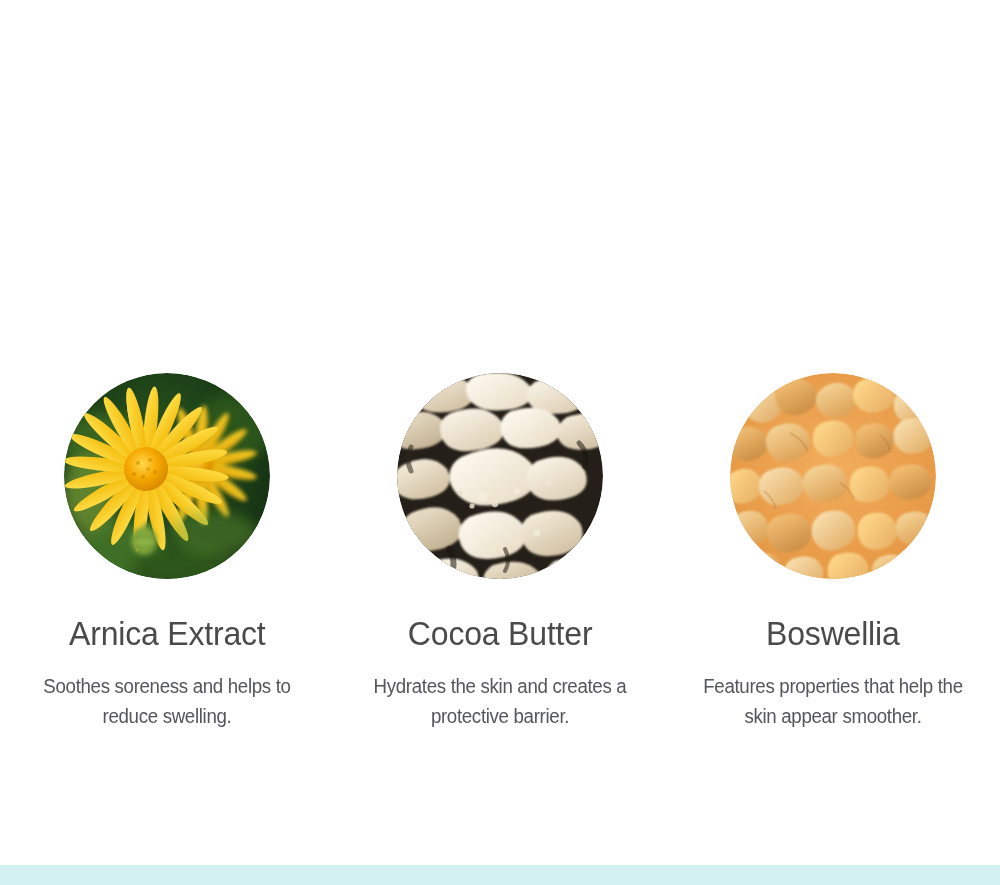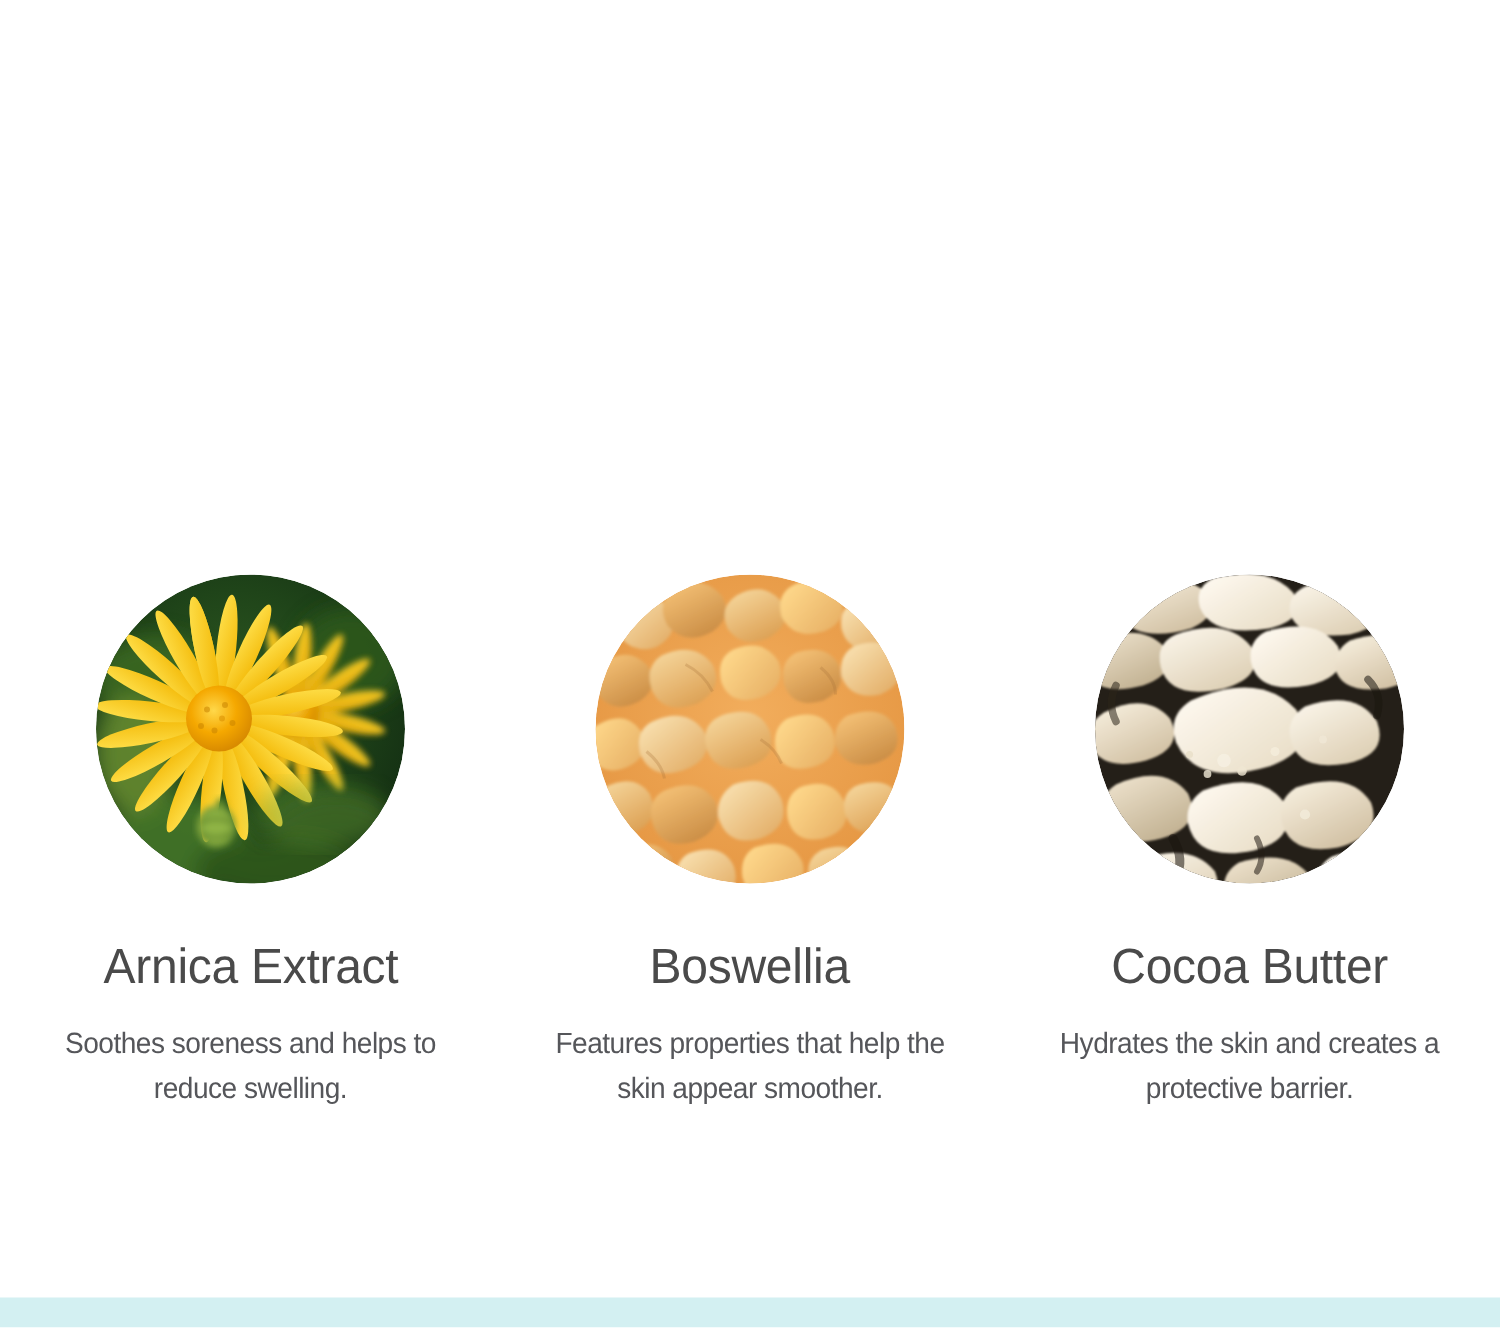--- a/index.html
+++ b/index.html
@@ -49,21 +49,21 @@
     width: 86px;
     height: 5px;
     background: #ffffff;
     margin-top: 48px;
   }
 
   
   .cards {
     position: absolute;
     left: 0;
-    top: 314px;
+    top: 304px;
     width: 1000px;
     height: 551px;
     display: flex;
     flex-direction: row;
     align-items: flex-start;
     justify-content: center;
   }
   .card {
     width: 333px;
     display: flex;
@@ -237,20 +237,96 @@
         </svg>
       </div>
       <h2 class="card-title">Arnica Extract</h2>
       <p class="card-desc">Soothes soreness and helps to reduce swelling.</p>
     </div>
 
     <div class="card">
       <div class="thumb">
         <svg viewBox="0 0 206 206" xmlns="http://www.w3.org/2000/svg" aria-hidden="true">
           <defs>
+            <linearGradient id="c-c1" x1="0" y1="0" x2="0.7" y2="1">
+              <stop offset="0%" stop-color="#fdf8ee"></stop>
+              <stop offset="100%" stop-color="#ddcfb4"></stop>
+            </linearGradient>
+            <linearGradient id="c-c2" x1="0.2" y1="0" x2="0.9" y2="1">
+              <stop offset="0%" stop-color="#f6eedd"></stop>
+              <stop offset="100%" stop-color="#cdbb9c"></stop>
+            </linearGradient>
+            <linearGradient id="c-c3" x1="0" y1="0.1" x2="1" y2="1">
+              <stop offset="0%" stop-color="#fffaf1"></stop>
+              <stop offset="100%" stop-color="#e6dac2"></stop>
+            </linearGradient>
+            <linearGradient id="c-c4" x1="0.1" y1="0" x2="0.8" y2="1">
+              <stop offset="0%" stop-color="#efe4cf"></stop>
+              <stop offset="100%" stop-color="#bfae8e"></stop>
+            </linearGradient>
+            <filter id="c-soft">
+                <feGaussianBlur stdDeviation="0.8"></feGaussianBlur>
+              </filter>
+            <clipPath id="c-clip">
+                <circle cx="103" cy="103" r="103"></circle>
+              </clipPath>
+          </defs>
+          <g clip-path="url(#c-clip)">
+            <rect width="206" height="206" fill="#241f18"></rect>
+            <g filter="url(#c-soft)">
+
+              <path d="M20 10 q30 -14 52 0 q14 16 -8 26 q-34 10 -48 -8 q-6 -12 4 -18 Z" fill="url(#c-c2)"></path>
+              <path d="M80 2 q36 -8 52 10 q10 18 -16 24 q-38 6 -46 -14 q-4 -14 10 -20 Z" fill="url(#c-c3)"></path>
+              <path d="M140 8 q32 -10 48 8 q8 18 -18 24 q-34 4 -40 -14 q-2 -12 10 -18 Z" fill="url(#c-c1)"></path>
+
+              <path d="M2 44 q28 -12 44 4 q10 18 -14 26 q-30 8 -38 -10 q-4 -14 8 -20 Z" fill="url(#c-c4)"></path>
+              <path d="M54 40 q34 -12 50 8 q10 20 -18 28 q-36 8 -42 -14 q-4 -16 10 -22 Z" fill="url(#c-c1)"></path>
+              <path d="M114 38 q34 -10 48 10 q8 20 -20 26 q-34 6 -38 -16 q-2 -14 10 -20 Z" fill="url(#c-c3)"></path>
+              <path d="M170 44 q30 -10 44 8 q6 18 -20 24 q-30 4 -34 -14 q0 -12 10 -18 Z" fill="url(#c-c2)"></path>
+
+              <path d="M64 84 q46 -20 70 6 q16 26 -18 38 q-48 14 -62 -16 q-6 -18 10 -28 Z" fill="url(#c-c3)"></path>
+              <path d="M6 92 q28 -14 44 4 q10 20 -16 28 q-30 8 -38 -12 q-2 -12 10 -20 Z" fill="url(#c-c2)"></path>
+              <path d="M140 88 q34 -12 48 10 q8 22 -20 28 q-34 6 -38 -18 q-2 -12 10 -20 Z" fill="url(#c-c1)"></path>
+
+              <path d="M14 140 q32 -14 48 6 q10 22 -18 30 q-32 8 -40 -14 q-2 -14 10 -22 Z" fill="url(#c-c4)"></path>
+              <path d="M72 144 q38 -14 54 8 q10 24 -20 32 q-38 8 -44 -18 q-2 -14 10 -22 Z" fill="url(#c-c3)"></path>
+              <path d="M134 142 q36 -12 50 10 q8 22 -22 30 q-34 6 -38 -20 q-2 -12 10 -20 Z" fill="url(#c-c2)"></path>
+
+              <path d="M30 190 q34 -12 50 8 q8 20 -20 26 q-34 4 -40 -16 q0 -12 10 -18 Z" fill="url(#c-c1)"></path>
+              <path d="M96 192 q34 -10 48 10 q6 20 -22 24 q-32 2 -36 -18 q0 -10 10 -16 Z" fill="url(#c-c4)"></path>
+              <path d="M158 188 q30 -10 44 10 q6 20 -20 24 q-30 2 -34 -18 q0 -10 10 -16 Z" fill="url(#c-c3)"></path>
+            </g>
+
+            <g opacity="0.8">
+              <circle cx="86" cy="124" r="4.5" fill="#f7f1e3"></circle>
+              <circle cx="98" cy="131" r="3.2" fill="#efe6d2"></circle>
+              <circle cx="75" cy="133" r="2.6" fill="#f2ead8"></circle>
+              <circle cx="120" cy="118" r="3" fill="#f5eedd"></circle>
+              <circle cx="63" cy="120" r="2.4" fill="#e9dfc8"></circle>
+              <circle cx="140" cy="160" r="3.4" fill="#f3ecdb"></circle>
+              <circle cx="152" cy="110" r="2.6" fill="#f1e8d6"></circle>
+            </g>
+
+            <g opacity="0.55">
+              <path d="M52 176 q8 14 2 26" stroke="#1a150f" stroke-width="6" fill="none" stroke-linecap="round"></path>
+              <path d="M182 70 q10 10 6 24" stroke="#1a150f" stroke-width="5" fill="none" stroke-linecap="round"></path>
+              <path d="M14 74 q-6 12 0 24" stroke="#2b2419" stroke-width="5" fill="none" stroke-linecap="round"></path>
+              <path d="M108 176 q6 12 0 22" stroke="#241d14" stroke-width="4" fill="none" stroke-linecap="round"></path>
+            </g>
+          </g>
+        </svg>
+      </div>
+      <h2 class="card-title">Cocoa Butter</h2>
+      <p class="card-desc">Hydrates the skin and creates a protective barrier.</p>
+    </div>
+
+    <div class="card">
+      <div class="thumb">
+        <svg viewBox="0 0 206 206" xmlns="http://www.w3.org/2000/svg" aria-hidden="true">
+          <defs>
             <radialGradient id="b-bg" cx="50%" cy="45%" r="75%">
               <stop offset="0%" stop-color="#f2ad5c"></stop>
               <stop offset="100%" stop-color="#e2913c"></stop>
             </radialGradient>
             <linearGradient id="b-r1" x1="0" y1="0" x2="0.6" y2="1">
               <stop offset="0%" stop-color="#f8dba2"></stop>
               <stop offset="100%" stop-color="#dda256"></stop>
             </linearGradient>
             <linearGradient id="b-r2" x1="0" y1="0" x2="1" y2="1">
               <stop offset="0%" stop-color="#fbe6b8"></stop>
@@ -310,93 +386,17 @@
               <path d="M34 118 q10 8 12 18" stroke="#a9743a" stroke-width="2" fill="none"></path>
               <path d="M150 62 q10 8 10 18" stroke="#a9743a" stroke-width="2" fill="none"></path>
             </g>
           </g>
         </svg>
       </div>
       <h2 class="card-title">Boswellia</h2>
       <p class="card-desc">Features properties that help the skin appear smoother.</p>
     </div>
 
-    <div class="card">
-      <div class="thumb">
-        <svg viewBox="0 0 206 206" xmlns="http://www.w3.org/2000/svg" aria-hidden="true">
-          <defs>
-            <linearGradient id="c-c1" x1="0" y1="0" x2="0.7" y2="1">
-              <stop offset="0%" stop-color="#fdf8ee"></stop>
-              <stop offset="100%" stop-color="#ddcfb4"></stop>
-            </linearGradient>
-            <linearGradient id="c-c2" x1="0.2" y1="0" x2="0.9" y2="1">
-              <stop offset="0%" stop-color="#f6eedd"></stop>
-              <stop offset="100%" stop-color="#cdbb9c"></stop>
-            </linearGradient>
-            <linearGradient id="c-c3" x1="0" y1="0.1" x2="1" y2="1">
-              <stop offset="0%" stop-color="#fffaf1"></stop>
-              <stop offset="100%" stop-color="#e6dac2"></stop>
-            </linearGradient>
-            <linearGradient id="c-c4" x1="0.1" y1="0" x2="0.8" y2="1">
-              <stop offset="0%" stop-color="#efe4cf"></stop>
-              <stop offset="100%" stop-color="#bfae8e"></stop>
-            </linearGradient>
-            <filter id="c-soft">
-                <feGaussianBlur stdDeviation="0.8"></feGaussianBlur>
-              </filter>
-            <clipPath id="c-clip">
-                <circle cx="103" cy="103" r="103"></circle>
-              </clipPath>
-          </defs>
-          <g clip-path="url(#c-clip)">
-            <rect width="206" height="206" fill="#241f18"></rect>
-            <g filter="url(#c-soft)">
-
-              <path d="M20 10 q30 -14 52 0 q14 16 -8 26 q-34 10 -48 -8 q-6 -12 4 -18 Z" fill="url(#c-c2)"></path>
-              <path d="M80 2 q36 -8 52 10 q10 18 -16 24 q-38 6 -46 -14 q-4 -14 10 -20 Z" fill="url(#c-c3)"></path>
-              <path d="M140 8 q32 -10 48 8 q8 18 -18 24 q-34 4 -40 -14 q-2 -12 10 -18 Z" fill="url(#c-c1)"></path>
-
-              <path d="M2 44 q28 -12 44 4 q10 18 -14 26 q-30 8 -38 -10 q-4 -14 8 -20 Z" fill="url(#c-c4)"></path>
-              <path d="M54 40 q34 -12 50 8 q10 20 -18 28 q-36 8 -42 -14 q-4 -16 10 -22 Z" fill="url(#c-c1)"></path>
-              <path d="M114 38 q34 -10 48 10 q8 20 -20 26 q-34 6 -38 -16 q-2 -14 10 -20 Z" fill="url(#c-c3)"></path>
-              <path d="M170 44 q30 -10 44 8 q6 18 -20 24 q-30 4 -34 -14 q0 -12 10 -18 Z" fill="url(#c-c2)"></path>
-
-              <path d="M64 84 q46 -20 70 6 q16 26 -18 38 q-48 14 -62 -16 q-6 -18 10 -28 Z" fill="url(#c-c3)"></path>
-              <path d="M6 92 q28 -14 44 4 q10 20 -16 28 q-30 8 -38 -12 q-2 -12 10 -20 Z" fill="url(#c-c2)"></path>
-              <path d="M140 88 q34 -12 48 10 q8 22 -20 28 q-34 6 -38 -18 q-2 -12 10 -20 Z" fill="url(#c-c1)"></path>
-
-              <path d="M14 140 q32 -14 48 6 q10 22 -18 30 q-32 8 -40 -14 q-2 -14 10 -22 Z" fill="url(#c-c4)"></path>
-              <path d="M72 144 q38 -14 54 8 q10 24 -20 32 q-38 8 -44 -18 q-2 -14 10 -22 Z" fill="url(#c-c3)"></path>
-              <path d="M134 142 q36 -12 50 10 q8 22 -22 30 q-34 6 -38 -20 q-2 -12 10 -20 Z" fill="url(#c-c2)"></path>
-
-              <path d="M30 190 q34 -12 50 8 q8 20 -20 26 q-34 4 -40 -16 q0 -12 10 -18 Z" fill="url(#c-c1)"></path>
-              <path d="M96 192 q34 -10 48 10 q6 20 -22 24 q-32 2 -36 -18 q0 -10 10 -16 Z" fill="url(#c-c4)"></path>
-              <path d="M158 188 q30 -10 44 10 q6 20 -20 24 q-30 2 -34 -18 q0 -10 10 -16 Z" fill="url(#c-c3)"></path>
-            </g>
-
-            <g opacity="0.8">
-              <circle cx="86" cy="124" r="4.5" fill="#f7f1e3"></circle>
-              <circle cx="98" cy="131" r="3.2" fill="#efe6d2"></circle>
-              <circle cx="75" cy="133" r="2.6" fill="#f2ead8"></circle>
-              <circle cx="120" cy="118" r="3" fill="#f5eedd"></circle>
-              <circle cx="63" cy="120" r="2.4" fill="#e9dfc8"></circle>
-              <circle cx="140" cy="160" r="3.4" fill="#f3ecdb"></circle>
-              <circle cx="152" cy="110" r="2.6" fill="#f1e8d6"></circle>
-            </g>
-
-            <g opacity="0.55">
-              <path d="M52 176 q8 14 2 26" stroke="#1a150f" stroke-width="6" fill="none" stroke-linecap="round"></path>
-              <path d="M182 70 q10 10 6 24" stroke="#1a150f" stroke-width="5" fill="none" stroke-linecap="round"></path>
-              <path d="M14 74 q-6 12 0 24" stroke="#2b2419" stroke-width="5" fill="none" stroke-linecap="round"></path>
-              <path d="M108 176 q6 12 0 22" stroke="#241d14" stroke-width="4" fill="none" stroke-linecap="round"></path>
-            </g>
-          </g>
-        </svg>
-      </div>
-      <h2 class="card-title">Cocoa Butter</h2>
-      <p class="card-desc">Hydrates the skin and creates a protective barrier.</p>
-    </div>
-
   </div>
 
   <div class="accent-band"></div>
 
 </div>
 
 </body></html>

